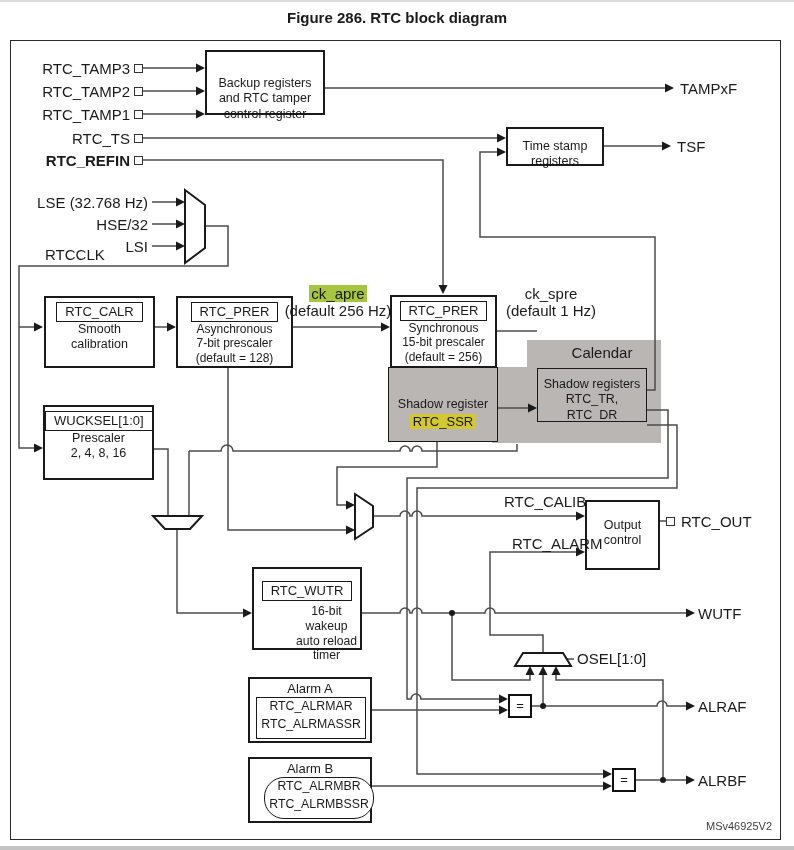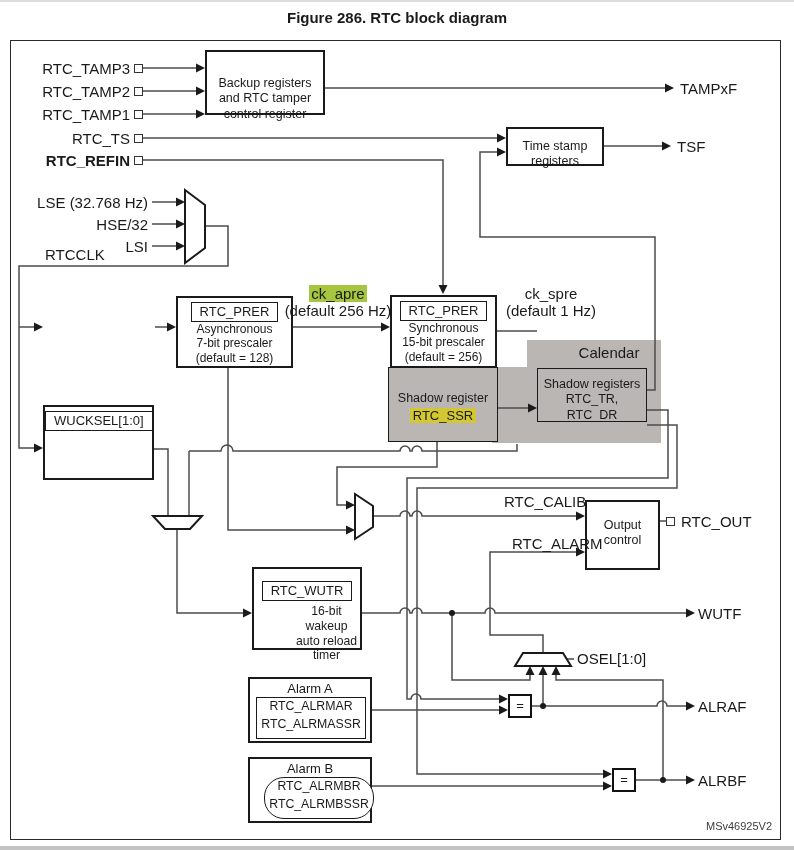--- a/index.html
+++ b/index.html
@@ -37,21 +37,21 @@
 </head>
 <body>
 
 <div id="stage">
   <div class="abs" id="toprule"></div>
   <div class="abs" id="title">Figure 286. RTC block diagram</div>
   <div class="abs" id="fig-border"></div>
 
   <div class="grayzone" style="left:492px;top:367px;width:50px;height:76px;"></div>
   <div class="grayzone" style="left:527px;top:340px;width:134px;height:103px;"></div>
-  <div class="lbl clbl" style="left:527px;top:345px;width:150px;padding-left:7px;">Calendar</div>
+  <div class="lbl clbl" style="left:527px;top:345px;width:150px;">Calendar</div>
 
   <svg class="layer abs" id="wires" xmlns="http://www.w3.org/2000/svg">
     <path class="wire" d="M143,68 H196"></path>
     <path class="wire" d="M143,91 H196"></path>
     <path class="wire" d="M143,114 H196"></path>
     <path class="wire" d="M325,88 H666"></path>
     <path class="wire" d="M143,138 H497"></path>
     <path class="wire" d="M604,146 H663"></path>
     <path class="wire" d="M143,160 H443 V285"></path>
     <path class="wire" d="M647,390 H655 V237 H480 V152 H497"></path>
@@ -144,46 +144,53 @@
   <div class="lbl rlbl" style="left:20px;top:239px;width:128px;">LSI</div>
   <div class="lbl" style="left:45px;top:247px;">RTCCLK</div>
 
   <div class="box thick pre" style="left:205px;top:50px;width:120px;height:65px;padding-top:24px;">Backup registers
 and RTC tamper
 control register</div>
 
   <div class="box thick pre" style="left:506px;top:127px;width:98px;height:39px;padding-top:10px;">Time stamp
 registers</div>
 
+  <div class="box thick" style="left:44px;top:296px;width:111px;height:72px;">
+    <span class="regbox">RTC_CALR</span>
+    <div class="pre">Smooth
+calibration</div>
+  </div>
 
   <div class="box thick" style="left:176px;top:296px;width:117px;height:72px;">
     <span class="regbox">RTC_PRER</span>
     <div class="pre" style="font-size:12px;">Asynchronous
 7-bit prescaler
 (default = 128)</div>
   </div>
 
   <div class="box thick" style="left:390px;top:295px;width:107px;height:73px;">
     <span class="regbox">RTC_PRER</span>
     <div class="pre" style="font-size:12px;">Synchronous
 15-bit prescaler
 (default = 256)</div>
   </div>
 
-  <div class="box grayfill" style="left:388px;top:367px;width:110px;height:75px;padding-top:23px;">
+  <div class="box grayfill" style="left:388px;top:367px;width:110px;height:75px;padding-top:29px;">
     <div>Shadow register</div>
     <div style="margin-top:2px;"><span class="hl-yellow">RTC_SSR</span></div>
   </div>
 
   <div class="box grayfill pre" style="left:537px;top:368px;width:110px;height:54px;padding-top:8px;">Shadow registers
 RTC_TR,
 RTC_DR</div>
 
   <div class="box thick" style="left:43px;top:405px;width:111px;height:75px;">
     <span class="regbox">WUCKSEL[1:0]</span>
+    <div class="pre">Prescaler
+2, 4, 8, 16</div>
   </div>
 
   <div class="box thick" style="left:252px;top:567px;width:110px;height:83px;padding-top:8px;">
     <span class="regbox">RTC_WUTR</span>
     <div class="pre" style="font-size:12.2px;margin-top:3px;padding-left:39px;">16-bit wakeup
 auto reload timer</div>
   </div>
 
   <div class="box thick pre" style="left:585px;top:500px;width:75px;height:70px;padding-top:16px;">Output
 control</div>

